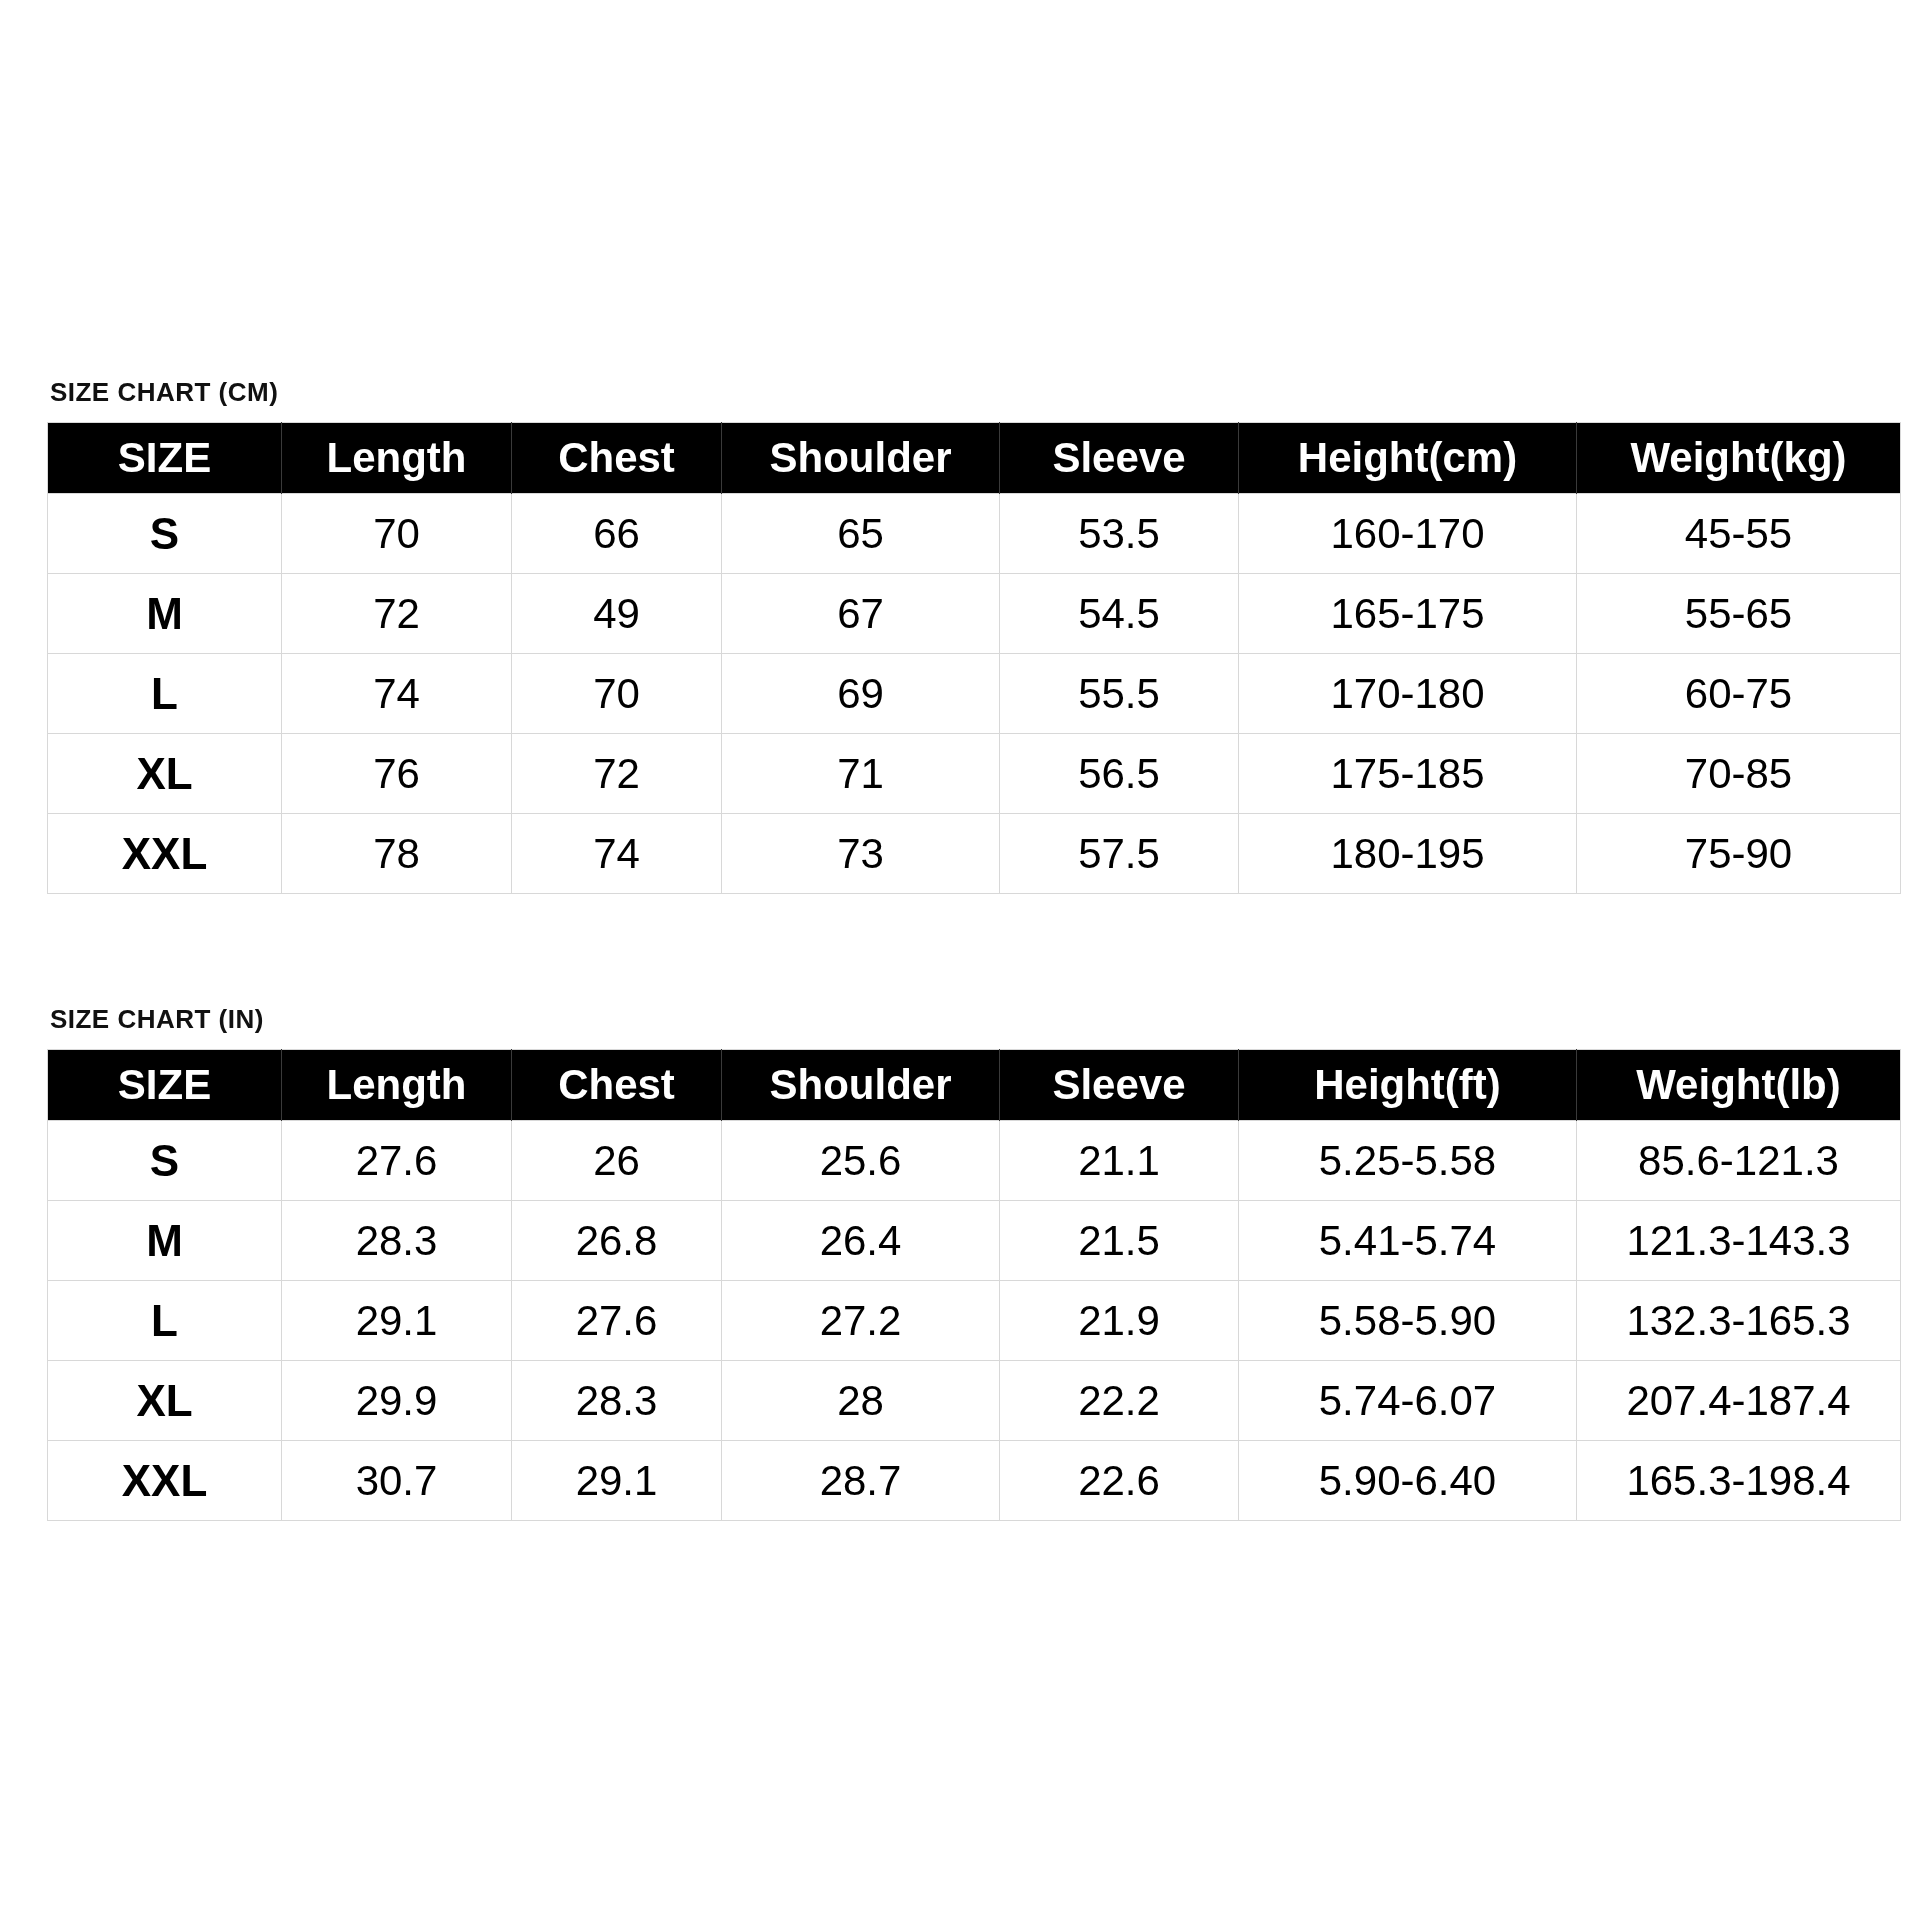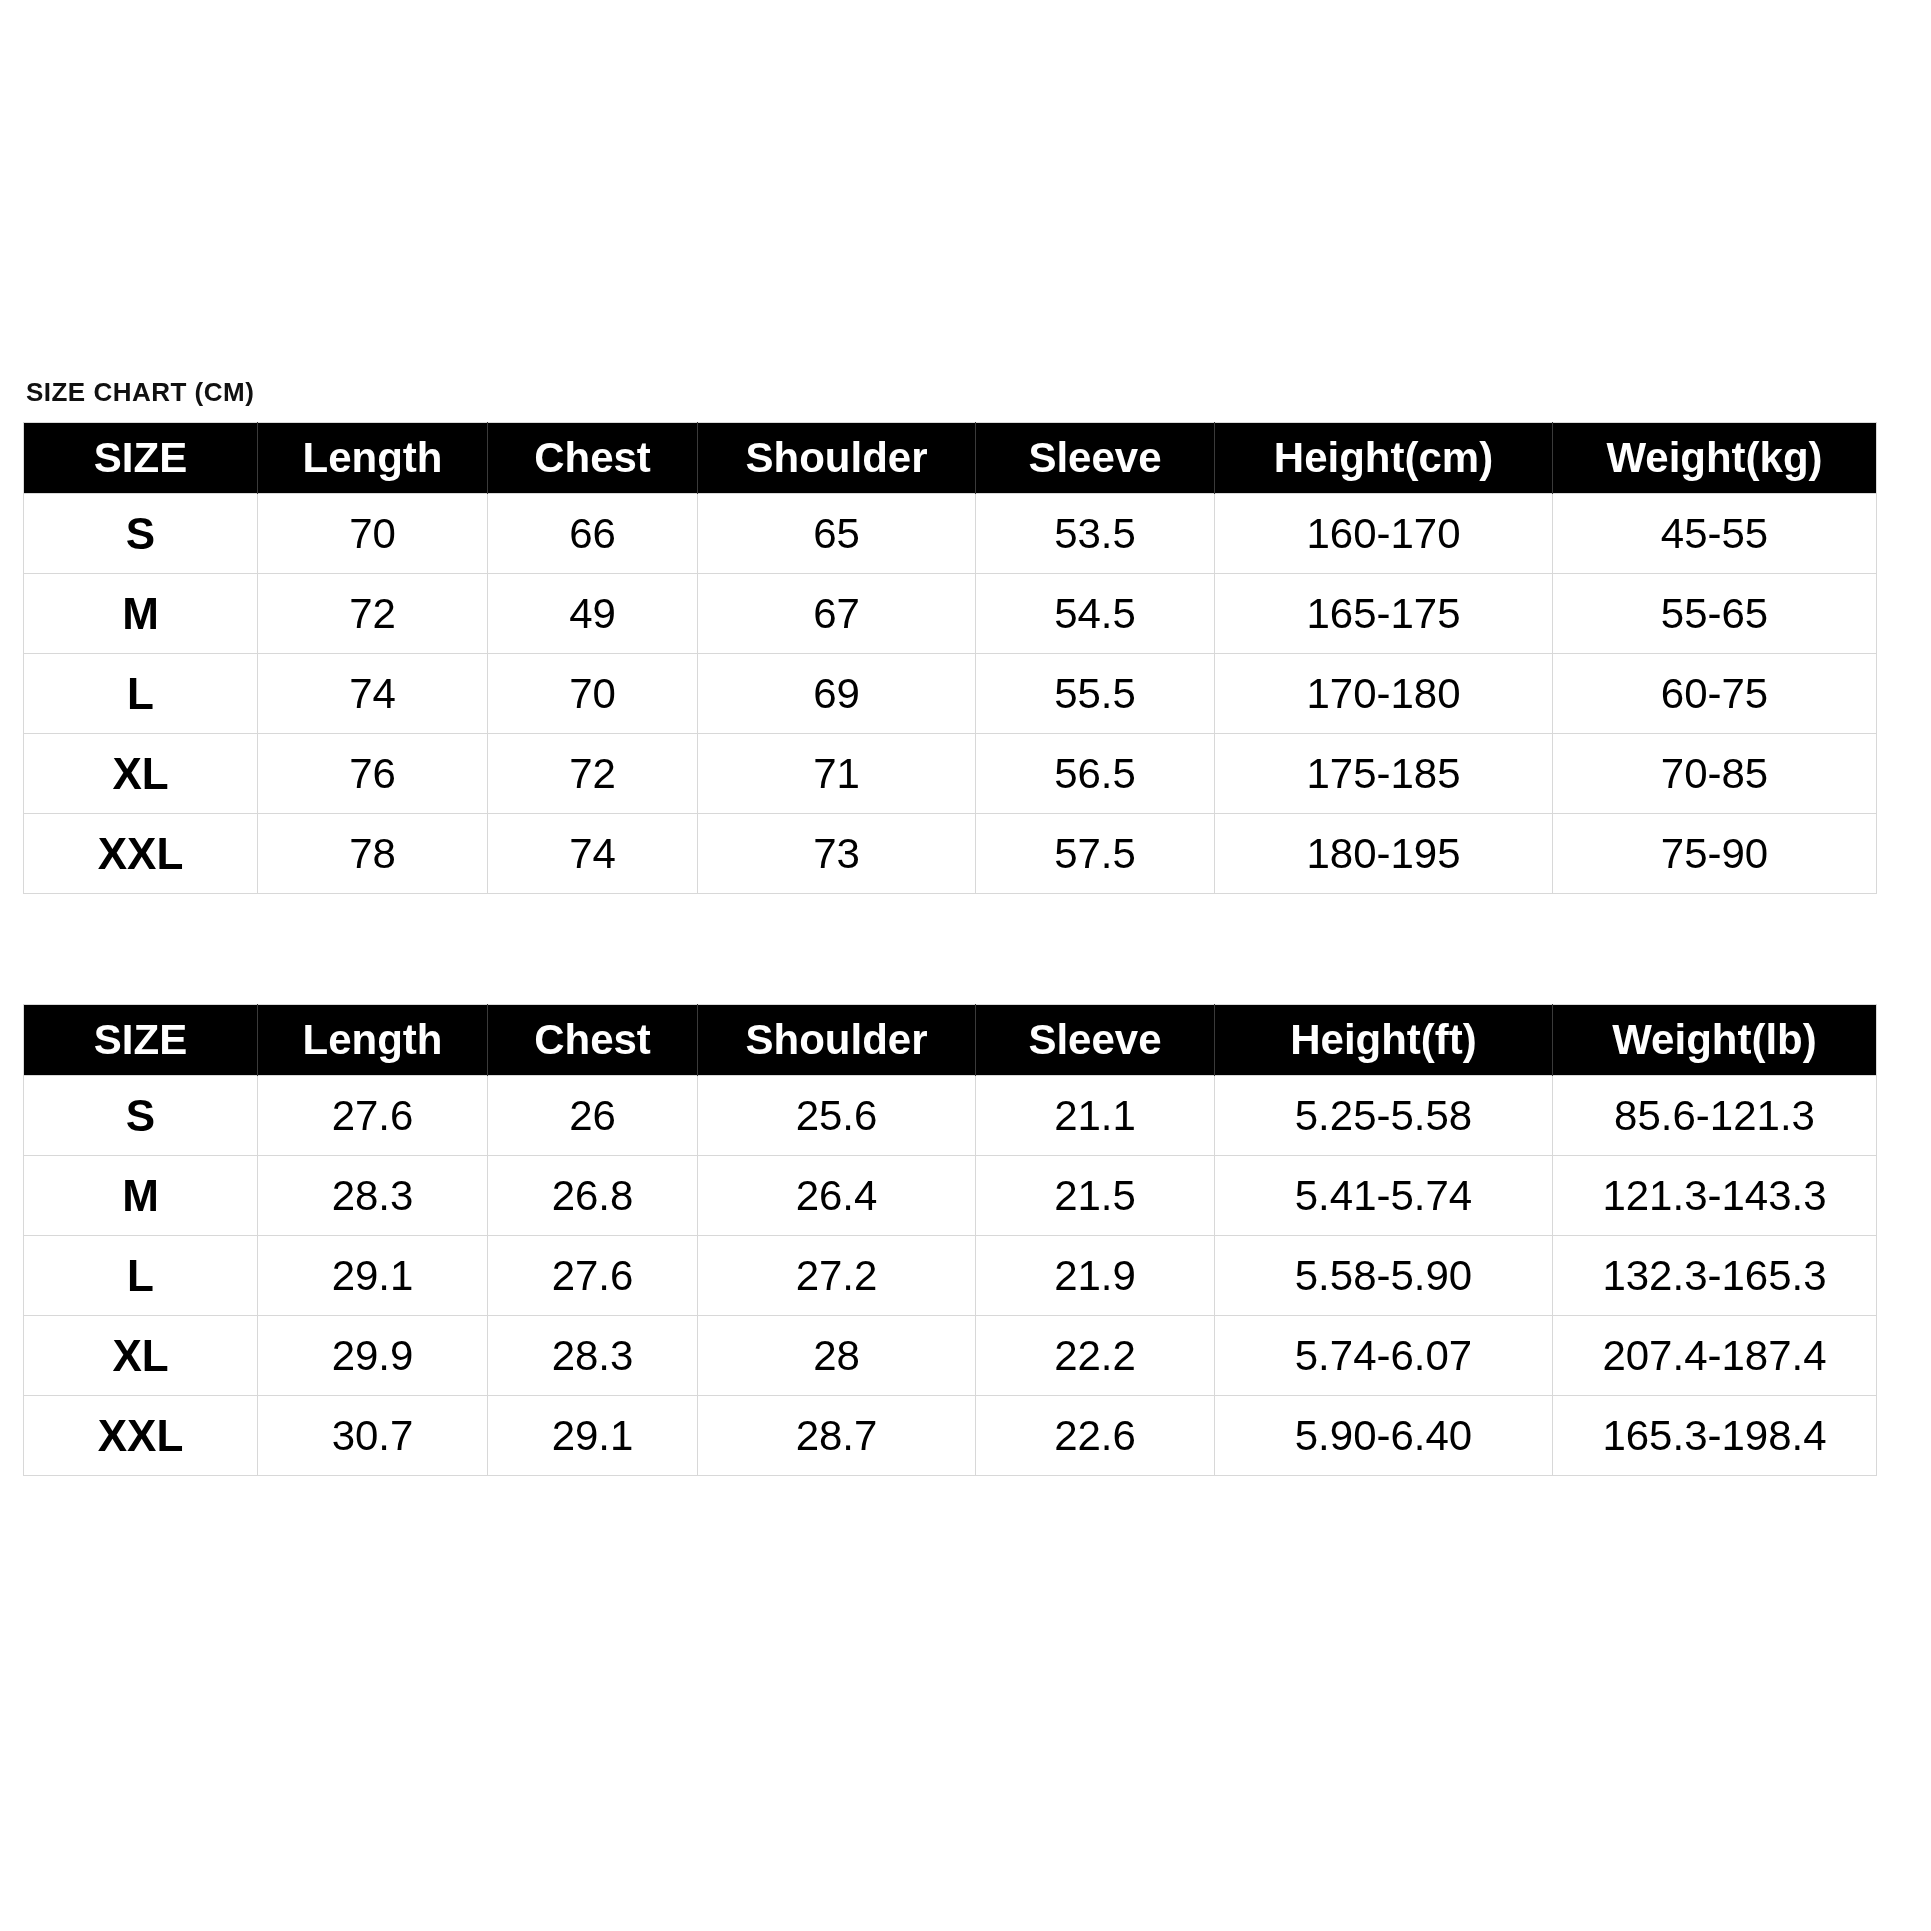--- a/index.html
+++ b/index.html
@@ -17,21 +17,21 @@
   }
   .page {
     position: absolute;
     left: 0;
     top: 0;
     width: 1931px;
     height: 1931px;
   }
   .chart-block {
     position: absolute;
-    left: 23px;
+    left: 47px;
     width: 1854px;
   }
   #block-cm { top: 377px; }
   #block-in { top: 1004px; }
 
   .chart-caption {
     font-size: 26px;
     font-weight: bold;
     letter-spacing: 0.5px;
     color: #111111;
@@ -161,20 +161,21 @@
           <td>73</td>
           <td>57.5</td>
           <td>180-195</td>
           <td>75-90</td>
         </tr>
       </tbody>
     </table>
   </section>
 
   <section class="chart-block" id="block-in">
+    <div class="chart-caption">SIZE CHART  (IN)</div>
     <table class="size-table">
       <colgroup>
         <col class="c-size">
           <col class="c-length">
           <col class="c-chest">
           <col class="c-shoulder">
           <col class="c-sleeve">
           <col class="c-height">
           <col class="c-weight">
       </colgroup>

